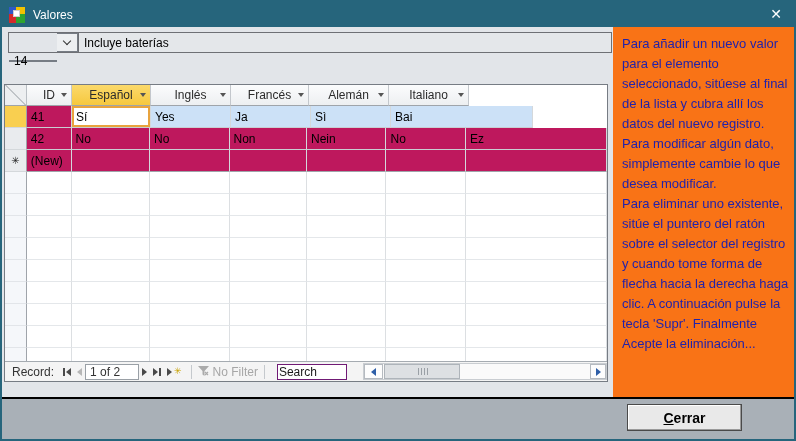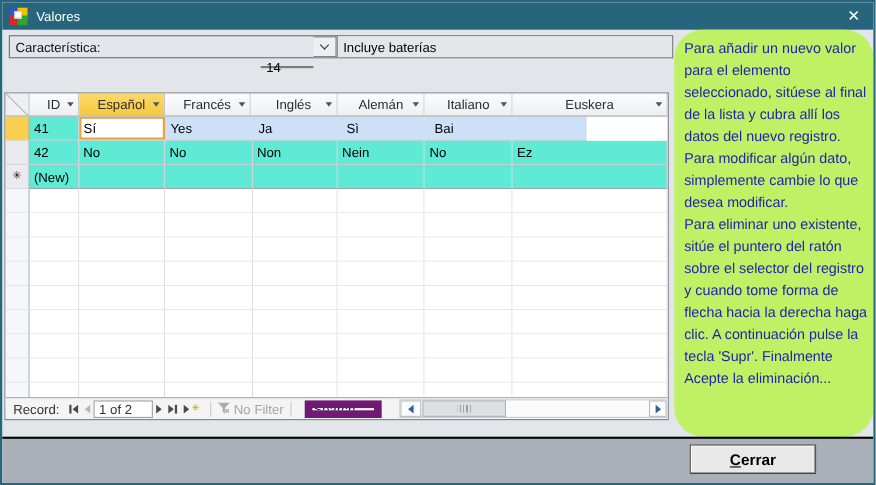--- a/index.html
+++ b/index.html
@@ -21,62 +21,62 @@
   .field-row { position:absolute; left:6px; top:30px; width:604px; height:21px;
                border:1px solid #6E7075; display:flex; align-items:stretch; font-size:12px; background:#E2E5E9; }
   .fr-label { width:228px; display:flex; align-items:center; padding-left:5px; color:#111; }
   .fr-value { width:48px; background:#FFFF99; border:1px solid #767C84; display:flex; align-items:center; padding-left:4px;margin-top:27px; }
   .fr-drop  { width:21px; background:#EDEFF1; border:1px solid #767C84; border-left:none;
               display:flex; align-items:center; justify-content:center; }
   .chev { width:6px; height:6px; border-right:1px solid #333; border-bottom:1px solid #333;
           transform:rotate(45deg); margin-top:-3px; }
   .fr-text { flex:1; border-left:1px solid #6E7075; display:flex; align-items:center; padding-left:5px; background:#E4E7EA; }
   
-  .help-panel { position:absolute; left:611px; top:25px; width:181px; height:370px; background:#bef264;border-radius:26px; }
+  .help-panel { position:absolute; left:611px; top:25px; width:181px; height:370px; background:#f97316; }
   .help-text { padding:7px 4px 0 9px; color:#2222AA; font-size:13px; line-height:20px; white-space:pre-line; }
   
   .grid { position:absolute; left:2px; top:82px; width:604px; height:298px; background:#fff;
           border:1px solid #767C84; overflow:hidden; font-size:12px; }
   .hdr { display:flex; height:21px; }
   .corner { width:22px; background:#EDEFF1; border-right:1px solid #B9BEC4; border-bottom:1px solid #9FA4AA;
             background-image:linear-gradient(45deg, transparent 47%, #C0C4C8 47%, #C0C4C8 53%, transparent 53%); }
   .hcell { position:relative; background:linear-gradient(#FBFCFD,#EDEFF1); border-right:1px solid #C3C7CC;
            border-bottom:1px solid #9FA4AA; display:flex; align-items:center; justify-content:center; color:#2b2b2b; }
   .hcell.hsel { background:linear-gradient(#FBD96B,#F6C83E); }
   .hcaret { position:absolute; right:4px; top:8px; width:0; height:0;
             border-left:3px solid transparent; border-right:3px solid transparent; border-top:4px solid #555; }
   .w-id{width:45px}.w-es{width:79px}.w-en{width:80px}.w-fr{width:78px}.w-de{width:80px}.w-it{width:80px}.w-eu{width:142px}
   .row { display:flex; height:22px; }
   .rsel { width:22px; background:#E9EBEE; border-right:1px solid #9FA4AA; border-bottom:1px solid #D4D8DB;
           display:flex; align-items:center; justify-content:center; }
   .rsel.cur { background:#F9CF50; }
   .rsel .star { font-size:10px; color:#222; line-height:10px; }
   .cell { border-right:1px solid #D4D8DB; border-bottom:1px solid #C9CED2; display:flex; align-items:center;
-          padding-left:4px; color:#000; background:#5eead4; overflow:hidden; white-space:nowrap; }
+          padding-left:4px; color:#000; background:#be185d; overflow:hidden; white-space:nowrap; }
   .cell.sel { background:#CCE1F7; }
   .cell.current { background:#fff; box-shadow:inset 0 0 0 2px #E8A33D; }
   .row.newrow .cell { border-bottom:1px solid #9FA4AA; }
   .erow { display:flex; height:22px; }
   .erow .rsel { background:#F5F7FA; border-bottom:1px solid #E2E5E9; }
   .ecell { border-right:1px solid #DCDFE2; border-bottom:1px solid #E4E7EA; background:#fff; }
   
   .navbar { position:absolute; left:0; right:0; bottom:0; height:20px; background:#F4F4F4;
             border-top:1px solid #A5ABB1; display:flex; align-items:center; font-size:12px; color:#333; }
   .nav-label { margin:0 6px 0 7px; }
   .nbtn { display:flex; align-items:center; margin:0 3px; gap:1px; }
   .tri-l { width:0; height:0; border-top:4px solid transparent; border-bottom:4px solid transparent; border-right:5px solid #4a4a4a; }
   .tri-r { width:0; height:0; border-top:4px solid transparent; border-bottom:4px solid transparent; border-left:5px solid #4a4a4a; }
   .vbar { width:2px; height:8px; background:#4a4a4a; }
   .dis .tri-l { border-right-color:#B7B7B7; }
   .goldstar { color:#C8A200; font-size:9px; line-height:9px; margin-left:1px; }
   .posbox { width:54px; height:16px; background:#fff; border:1px solid #9AA0A6; display:flex;
             align-items:center; padding-left:4px; margin:0 0; }
   .vsep { width:1px; height:14px; background:#C5C9CD; margin:0 6px; }
   .filter-btn { display:flex; align-items:center; gap:4px; color:#A6A6A6; }
-  .searchbox { width:70px; height:16px; border:7px solid #701a75; font-size:12px; padding:0 1px;
+  .searchbox { width:70px; height:16px; border:1px solid #701a75; font-size:12px; padding:0 1px;
                font-family:"Liberation Sans",sans-serif; background:#fff; margin-left:6px; }
   .searchbox::placeholder { color:#1a1a1a; opacity:1; }
   .hscroll { position:relative; flex:1; height:17px; margin-left:16px; background:#FAFAFA; border:1px solid #C9CDD1; }
   .sbtn { position:absolute; top:0; width:19px; height:15px; background:#FDFDFD; border:1px solid #B5BAC0;
           display:flex; align-items:center; justify-content:center; }
   .sbtn.left { left:0; } .sbtn.right { right:0; width:16px; }
   .sbtn .tri-l { border-right-color:#2F5FA8; } .sbtn .tri-r { border-left-color:#2F5FA8; }
   .thumb { position:absolute; left:20px; top:0; width:76px; height:15px; background:#DDE0E3; border:1px solid #AEB4BA;
            background-image:repeating-linear-gradient(90deg, transparent 0 2px, #9AA0A6 2px 3px);
            background-size:12px 7px; background-repeat:no-repeat; background-position:center; }
@@ -100,21 +100,20 @@
         <div class="q tr"></div>
         <div class="q bl"></div>
         <div class="q br"></div>
         <div class="c"></div>
     </div>
     <span>Valores</span>
     <span class="close-btn">✕</span>
   </div>
 
   <div class="field-row">
-    <span class="fr-label">Característica:</span>
     <span class="fr-value">14</span>
     <span class="fr-drop">
       <span class="chev"></span>
     </span>
     <span class="fr-text">Incluye baterías</span>
   </div>
 
   <div class="help-panel">
     <div class="help-text">Para añadir un nuevo valor
 para el elemento
@@ -138,38 +137,34 @@
     <div class="hdr">
       <div class="corner"></div>
       <div class="hcell w-id">
           <span>ID</span>
           <i class="hcaret"></i>
         </div>
       <div class="hcell w-es hsel">
           <span>Español</span>
           <i class="hcaret"></i>
         </div>
+      <div class="hcell w-en">
+          <span>Inglés</span>
+          <i class="hcaret"></i>
+        </div>
       <div class="hcell w-fr">
           <span>Francés</span>
           <i class="hcaret"></i>
         </div>
-      <div class="hcell w-en">
-          <span>Inglés</span>
-          <i class="hcaret"></i>
-        </div>
       <div class="hcell w-de">
           <span>Alemán</span>
           <i class="hcaret"></i>
         </div>
       <div class="hcell w-it">
           <span>Italiano</span>
-          <i class="hcaret"></i>
-        </div>
-      <div class="hcell w-eu">
-          <span>Euskera</span>
           <i class="hcaret"></i>
         </div>
     </div>
 
     <div class="row">
       <div class="rsel cur"></div>
       <div class="cell w-id">41</div>
       <div class="cell w-es current">Sí</div>
       <div class="cell w-en sel">Yes</div>
       <div class="cell w-de sel">Ja</div>

